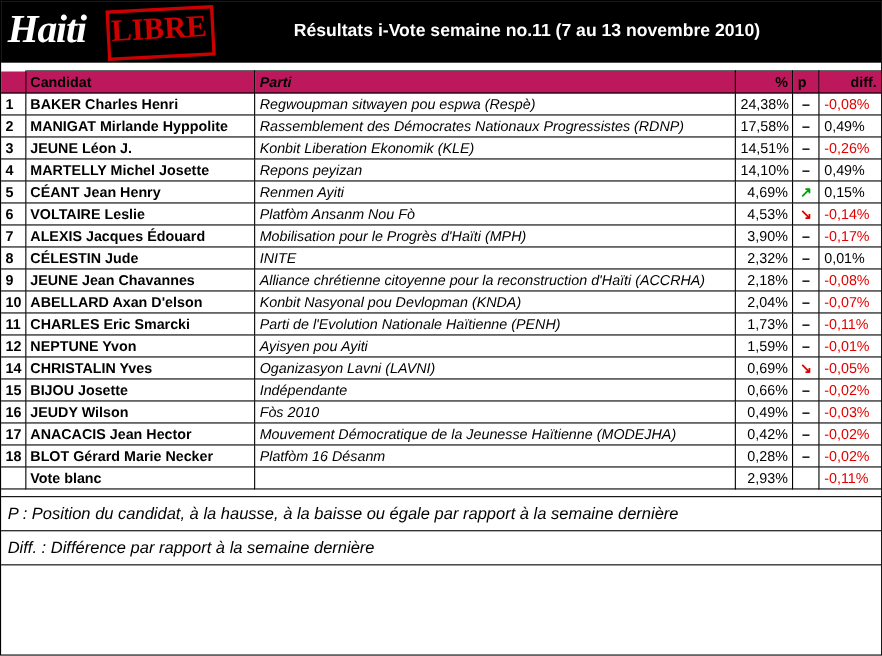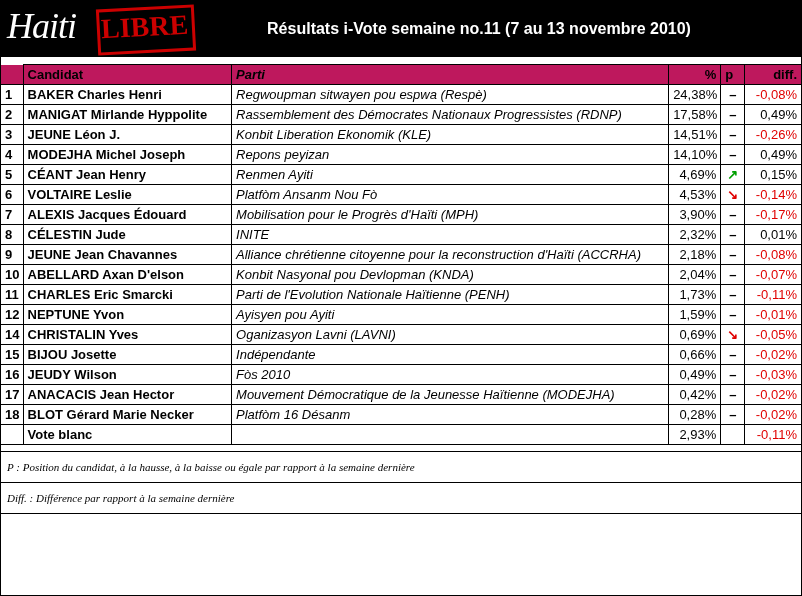--- a/index.html
+++ b/index.html
@@ -34,21 +34,21 @@
     position: relative;
     width: 196px;
     height: 56px;
     flex: 0 0 196px;
   }
   .logo-haiti {
     position: absolute;
     left: 6px;
     top: 4px;
     font-family: "Liberation Serif", serif;
-    font-weight: normal;
+    font-weight: bold;
     font-style: italic;
     font-size: 36px;
     color: #ffffff;
     letter-spacing: -1px;
   }
   .logo-libre-box {
     position: absolute;
     left: 96px;
     top: 6px;
     width: 92px;
@@ -92,21 +92,21 @@
     padding: 1px 4px;
     height: 20px;
     box-sizing: border-box;
     vertical-align: middle;
   }
   .col-rank   { width: 22px;  text-align: left; font-weight: bold; border-left: none !important; border-top: none !important; }
   .col-name   { width: 208px; text-align: left; font-weight: bold; }
   .col-party  { width: 436px; text-align: left; font-style: italic; font-size: 12px; }
   .col-pct    { width: 52px;  text-align: right; }
   .col-p      { width: 24px;  text-align: center; font-weight: bold; }
-  .col-diff   { width: 56px;  text-align: right; border-right: none !important; }
+  .col-diff   { width: 56px;  text-align: left; border-right: none !important; }
 
   thead th {
     font-weight: bold;
     font-size: 13px;
     text-align: left;
     background: #be185d;
   }
   thead th.col-rank { border-left: none; border-top: none; }
   thead th.col-pct  { text-align: right; }
   thead th.col-diff { text-align: right; border-right: none; }
@@ -126,25 +126,24 @@
   .footnotes {
     margin-top: 6px;
     width: 800px;
     border-collapse: collapse;
     table-layout: fixed;
   }
   .footnotes td {
     border: 1px solid #000000;
     border-left: none;
     border-right: none;
-    font-size: 11px;
+    font-size: 15px;
     font-style: italic;
     padding: 4px 6px;
     height: 22px;
-    font-family: Liberation Serif, serif;
   }
   .footnotes tr:first-child td { border-top: 1px solid #000000; }
 </style>
 </head>
 <body>
 
 <div class="page">
 
   <div class="header">
     <div class="logo">
@@ -186,21 +185,21 @@
         <tr>
           <td class="col-rank">3</td>
           <td class="col-name">JEUNE Léon J.</td>
           <td class="col-party">Konbit Liberation Ekonomik (KLE)</td>
           <td class="col-pct">14,51%</td>
           <td class="col-p dash">–</td>
           <td class="col-diff neg">-0,26%</td>
         </tr>
         <tr>
           <td class="col-rank">4</td>
-          <td class="col-name">MODEJHA Michel Joseph</td>
+          <td class="col-name">MARTELLY Michel Josette</td>
           <td class="col-party">Repons peyizan</td>
           <td class="col-pct">14,10%</td>
           <td class="col-p dash">–</td>
           <td class="col-diff pos">0,49%</td>
         </tr>
         <tr>
           <td class="col-rank">5</td>
           <td class="col-name">CÉANT Jean Henry</td>
           <td class="col-party">Renmen Ayiti</td>
           <td class="col-pct">4,69%</td>

